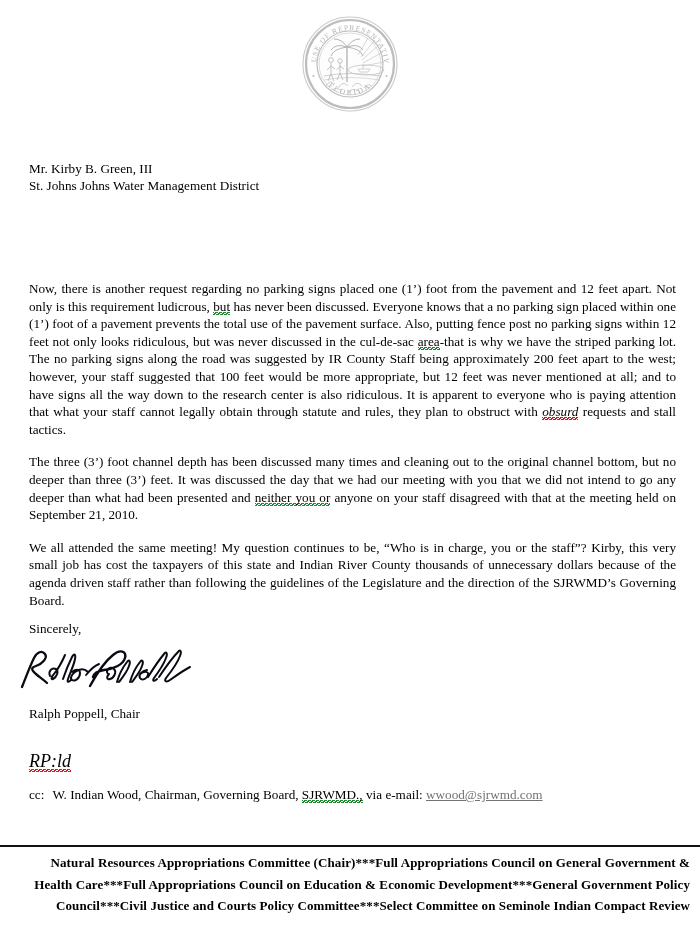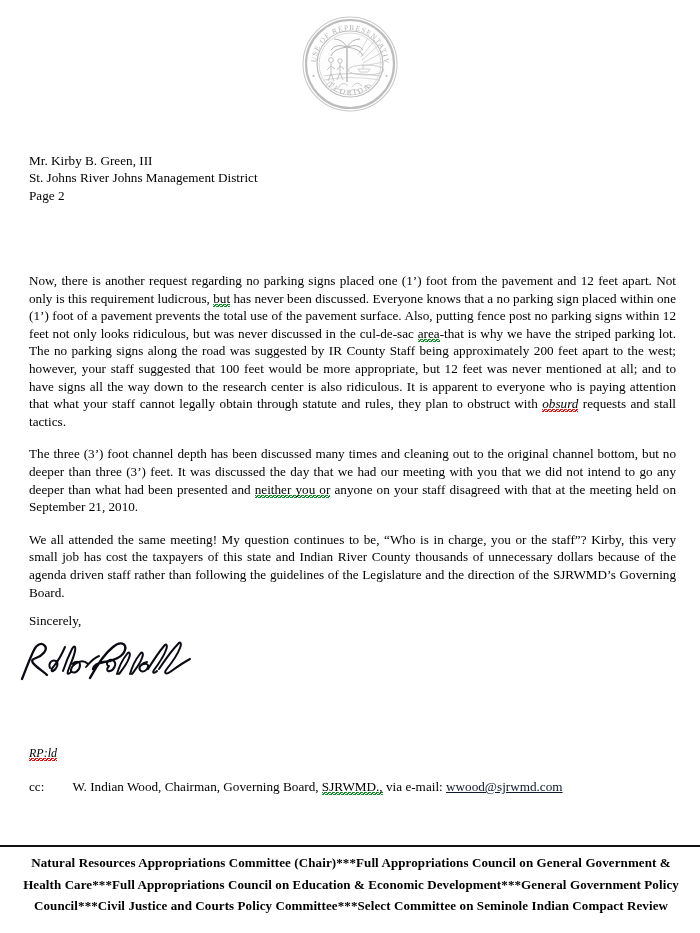--- a/index.html
+++ b/index.html
@@ -28,21 +28,21 @@
   .seal {
     display: inline-block;
     width: 100px;
     height: 100px;
     vertical-align: top;
   }
 
   
   .sheet {
     position: absolute;
-    top: 0; left: 0;
+    top: 8px; left: 0;
     width: 700px;
     height: 845px;
     box-sizing: border-box;
     padding: 0 24px;
   }
 
   .addr-block {
     position: absolute;
     top: 152px;
     left: 29px;
@@ -114,57 +114,57 @@
     font-size: 13.2px;
     line-height: 17.4px;
     white-space: nowrap;
   }
   .sig-name span { display: block; }
 
   .initials {
     position: absolute;
     top: 745px;
     left: 29px;
-    font-size: 12px;
+    font-size: 18px;
     line-height: 17.4px;
     text-align: right;
   }
 
   .cc-line {
     position: absolute;
     top: 778px;
     left: 29px;
     font-size: 13.2px;
     line-height: 17.4px;
     white-space: nowrap;
   }
-  .cc-label { margin-right: 28px; }
+  .cc-label { margin-right: 8px; }
   .maillink {
-    color: #0f172a;
+    color: #737373;
     text-decoration: underline;
   }
 
   
   .footer-rule {
     position: absolute;
     left: 0;
     top: 845px;
     width: 700px;
     height: 0;
     border-top: 2px solid #121212;
   }
   .footer {
     position: absolute;
     top: 852px;
     left: 12px;
     width: 678px;
     font-size: 13px;
     line-height: 21.5px;
     font-weight: bold;
-    text-align: center;
+    text-align: right;
     letter-spacing: 0.1px;
   }
 </style>
 </head>
 <body>
 
 <div class="seal-wrap">
   <span class="seal">
     <svg viewBox="0 0 100 100" width="100" height="100" aria-hidden="true">
       <defs>
@@ -227,22 +227,21 @@
         <path d="M 48,78 q 6,-5 12,0"></path>
       </g>
     </svg>
   </span>
 </div>
 
 <div class="sheet">
 
   <div class="addr-block">
     <span class="addr-line">Mr. Kirby B. Green, III</span>
-    <span class="addr-line">St. Johns River Johns Management District</span>
-    <span class="addr-line">Page 2</span>
+    <span class="addr-line">St. Johns Johns Water Management District</span>
   </div>
 
   <div class="body-block">
 
     <p class="para"><span>Now, there is another request regarding no parking signs placed one (1’) foot from the pavement and 12 feet apart.  Not only is this requirement ludicrous, </span><span class="gr-err">but</span><span> has never been discussed.  Everyone knows that a no parking sign placed within one (1’) foot of a pavement prevents the total use of the pavement surface.  Also, putting fence post no parking signs within 12 feet not only looks ridiculous, but was never discussed in the cul-de-sac </span><span class="gr-err">area</span><span>-that is why we have the striped parking lot.  The no parking signs along the road was suggested by IR County Staff being approximately 200 feet apart to the west; however, your staff suggested that 100 feet would be more appropriate, but 12 feet was never mentioned at all; and to have signs all the way down to the research center is also ridiculous.  It is apparent to everyone who is paying attention that what your staff cannot legally obtain through statute and rules, they plan to obstruct with </span><span class="sp-err">obsurd</span><span> requests and stall tactics.</span></p>
 
     <p class="para"><span>The three (3’) foot channel depth has been discussed many times and cleaning out to the original channel bottom, but no deeper than three (3’) feet.   It was discussed the day that we had our meeting with you that we did not intend to go any deeper than what had been presented and </span><span class="gr-err">neither you or</span><span> anyone on your staff disagreed with that at the meeting held on September 21, 2010.</span></p>
 
     <p class="para"><span>We all attended the same meeting!  My question continues to be, “Who is in charge, you or the staff”?  Kirby, this very small job has cost the taxpayers of this state and Indian River County thousands of unnecessary dollars because of the agenda driven staff rather than following the guidelines of the Legislature and the direction of the SJRWMD’s Governing Board.</span></p>
 
@@ -269,20 +268,21 @@
         <path d="M 110,36 C 112,29 116,21 120,16 C 122,13 124,15 122,20 C 120,26 115,32 112,36" stroke-width="2"></path>
 
         <path d="M 120,28 C 124,25 129,25 128,29 C 127,33 122,35 120,32 C 118,29 122,25 127,24" stroke-width="2"></path>
         <path d="M 128,31 C 133,23 139,14 144,8 C 146,5 148,7 146,12 C 143,20 137,28 134,32 C 132,35 134,36 137,33" stroke-width="2"></path>
         <path d="M 139,31 C 145,22 152,12 158,6 C 160,3 162,5 160,10 C 157,18 150,27 146,32 C 144,35 146,37 150,34 C 157,29 164,24 170,21" stroke-width="2"></path>
       </g>
     </svg>
   </div>
 
   <div class="sig-name">
+    <span>Ralph Poppell, Chair</span>
   </div>
 
   <div class="initials"><span class="sp-err">RP:ld</span></div>
 
   <div class="cc-line"><span class="cc-label">cc:</span><span>W. Indian Wood, Chairman, Governing Board, </span><span class="gr-err">SJRWMD.,</span><span> via e-mail:  </span><a class="maillink" href="#">wwood@sjrwmd.com</a></div>
 
 </div>
 
 <div class="footer-rule"></div>
 <div class="footer"><span>Natural Resources Appropriations Committee (Chair)</span><span>***</span><span>Full Appropriations Council on General Government &amp; Health Care</span><span>***</span><span>Full Appropriations Council on Education &amp; Economic Development</span><span>***</span><span>General Government Policy Council</span><span>***</span><span>Civil Justice and Courts Policy Committee</span><span>***</span><span>Select Committee on Seminole Indian Compact Review</span></div>

